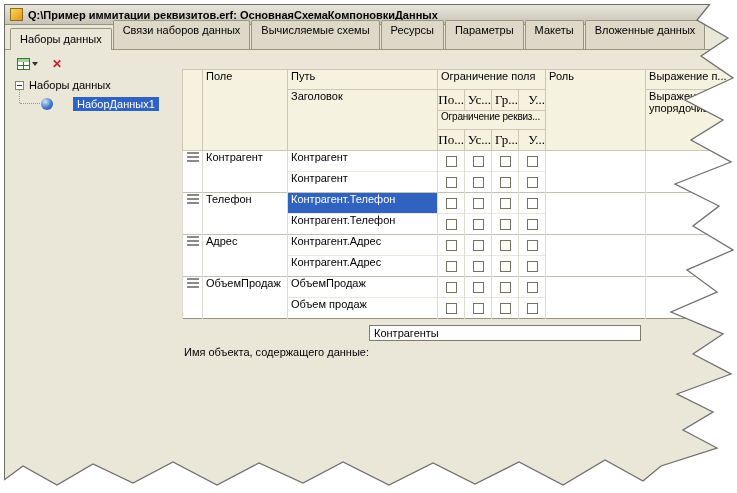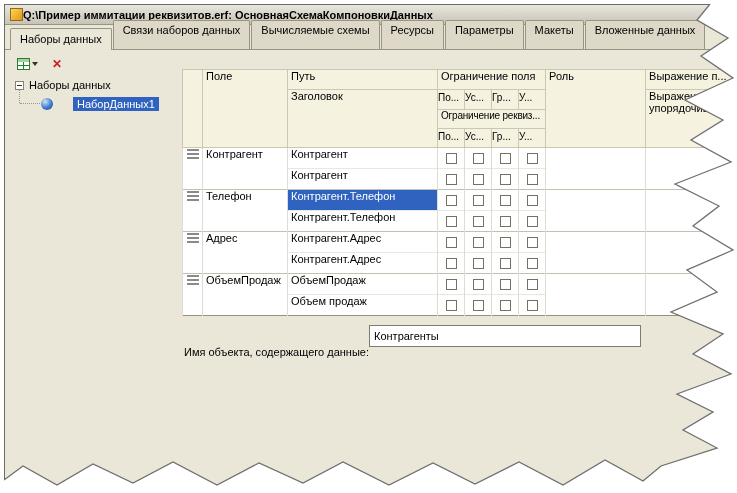--- a/index.html
+++ b/index.html
@@ -19,21 +19,21 @@
       429px 459px, 385px 481px, 339px 458px, 299px 479px, 255px 459px, 213px 481px,
       169px 458px, 129px 479px, 89px 460px, 53px 481px, 19px 462px, 0 476px);
   }
   .tear { position:absolute; left:4px; top:4px; z-index:6; pointer-events:none; }
 
   
   .titlebar {
     position:absolute; left:0; top:0; right:0; height:20px;
     background:linear-gradient(#e9e6de,#c7c3b6);
     border-bottom:1px solid #97947f;
-    display:flex; align-items:center; padding:0 5px;
+    display:flex; align-items:center; gap:5px; padding:0 5px;
     font-weight:bold; white-space:nowrap; overflow:hidden;
   }
   .win-icon { width:13px; height:13px; flex:0 0 13px;
     background:linear-gradient(135deg,#ffd54f,#e2961d); border:1px solid #8a6d1f; }
 
   
   .tabstrip { position:absolute; left:0; top:20px; right:0; height:24px;
     display:flex; align-items:flex-end; padding-left:5px; }
   .tab { height:29px; line-height:18px; padding:0 9px; margin-right:1px;
     background:#ddd8c7; border:1px solid #98957f; border-bottom:none;
@@ -71,37 +71,37 @@
 
   
   .fields-label { position:absolute; left:179px; top:63px;padding-left:8px; }
   .fields-table { position:absolute; left:177px; top:64px; width:566px;
     border-collapse:collapse; table-layout:fixed; background:#fff;
     border:1px solid #95927f; font-size:11px; }
   .fields-table td { padding:0 3px; overflow:hidden; white-space:nowrap; }
   tr.r1 { height:20px; } tr.r2 { height:20px; } tr.r3 { height:19px; } tr.r4 { height:19px; }
   tr.d  { height:21px; }
   .hc { background:#f5f2e0; border:1px solid #cbc7b2; vertical-align:top; padding-top:2px; }
-  .hc.c { text-align:left; font-size:10px; padding:2px 0; }
+  .hc.c { text-align:right; font-size:13px; padding:2px 0;font-family:Liberation Serif, serif; }
   .hc.tight { font-size:10px; letter-spacing:-0.2px; }
   .hc.wrap { white-space:normal; line-height:12px; }
   .dc, .ic { background:#fff; border-left:1px solid #dedbd0; border-right:1px solid #dedbd0;
     vertical-align:top; padding-top:3px; }
   tr.a > td { border-top:1px solid #c3c0b0; }
   tr.b > td { border-top:1px solid #eae7dc; }
   .cb { text-align:center; padding:0 !important; vertical-align:middle; }
   .checkbox { display:inline-block; width:11px; height:11px; background:#fff;
     border:1px solid #75725f; vertical-align:middle; }
   .field-icon { display:inline-block; width:12px; height:10px; margin:1px 0 0 1px;
     background:repeating-linear-gradient(to bottom, #8a8a8a 0 2px, transparent 2px 4px); }
   .sel { background:#2f63bf !important; color:#fff; }
 
   
   .bottom-label { position:absolute; left:179px; top:341px; }
-  .obj-input { position:absolute; left:364px; top:320px; width:272px; height:22px;
+  .obj-input { position:absolute; left:364px; top:320px; width:272px; height:16px;
     border:1px solid #7e7b6c; background:#fff; font-family:inherit; font-size:11px; padding:0 4px; }
 </style>
 </head>
 <body>
 
 <div class="page">
   <div class="window">
 
     <div class="titlebar">
       <span class="win-icon"></span>

